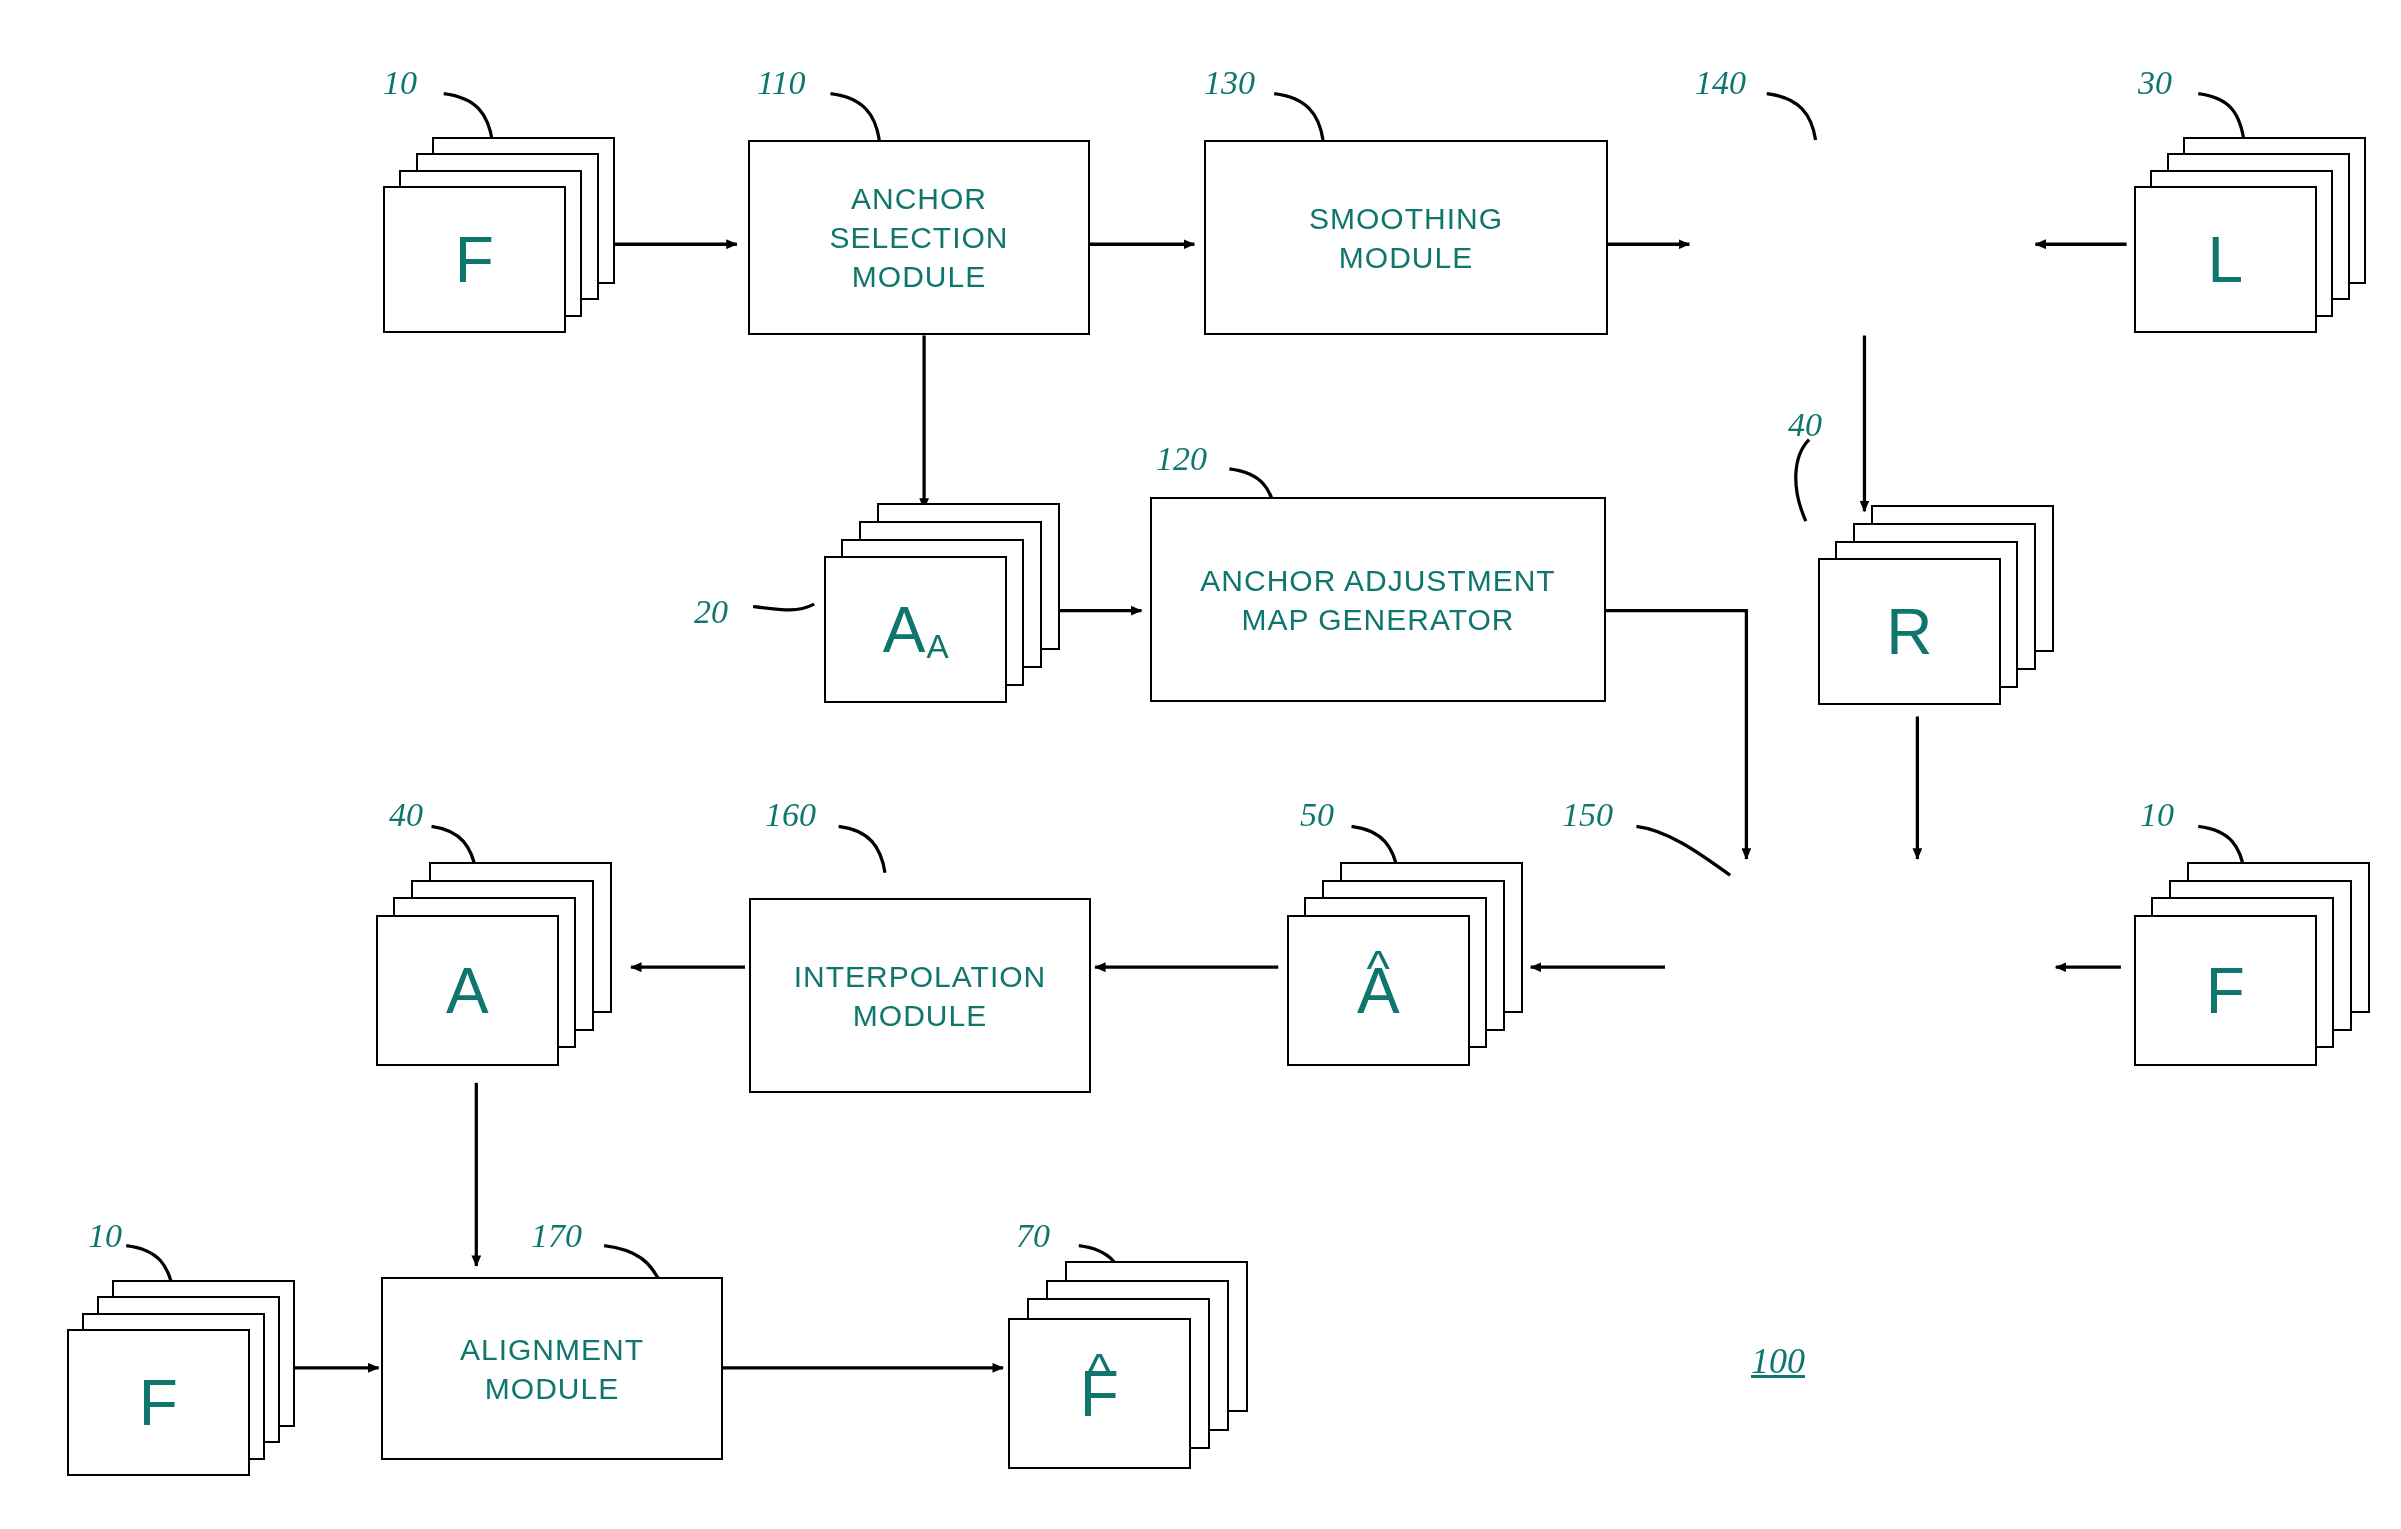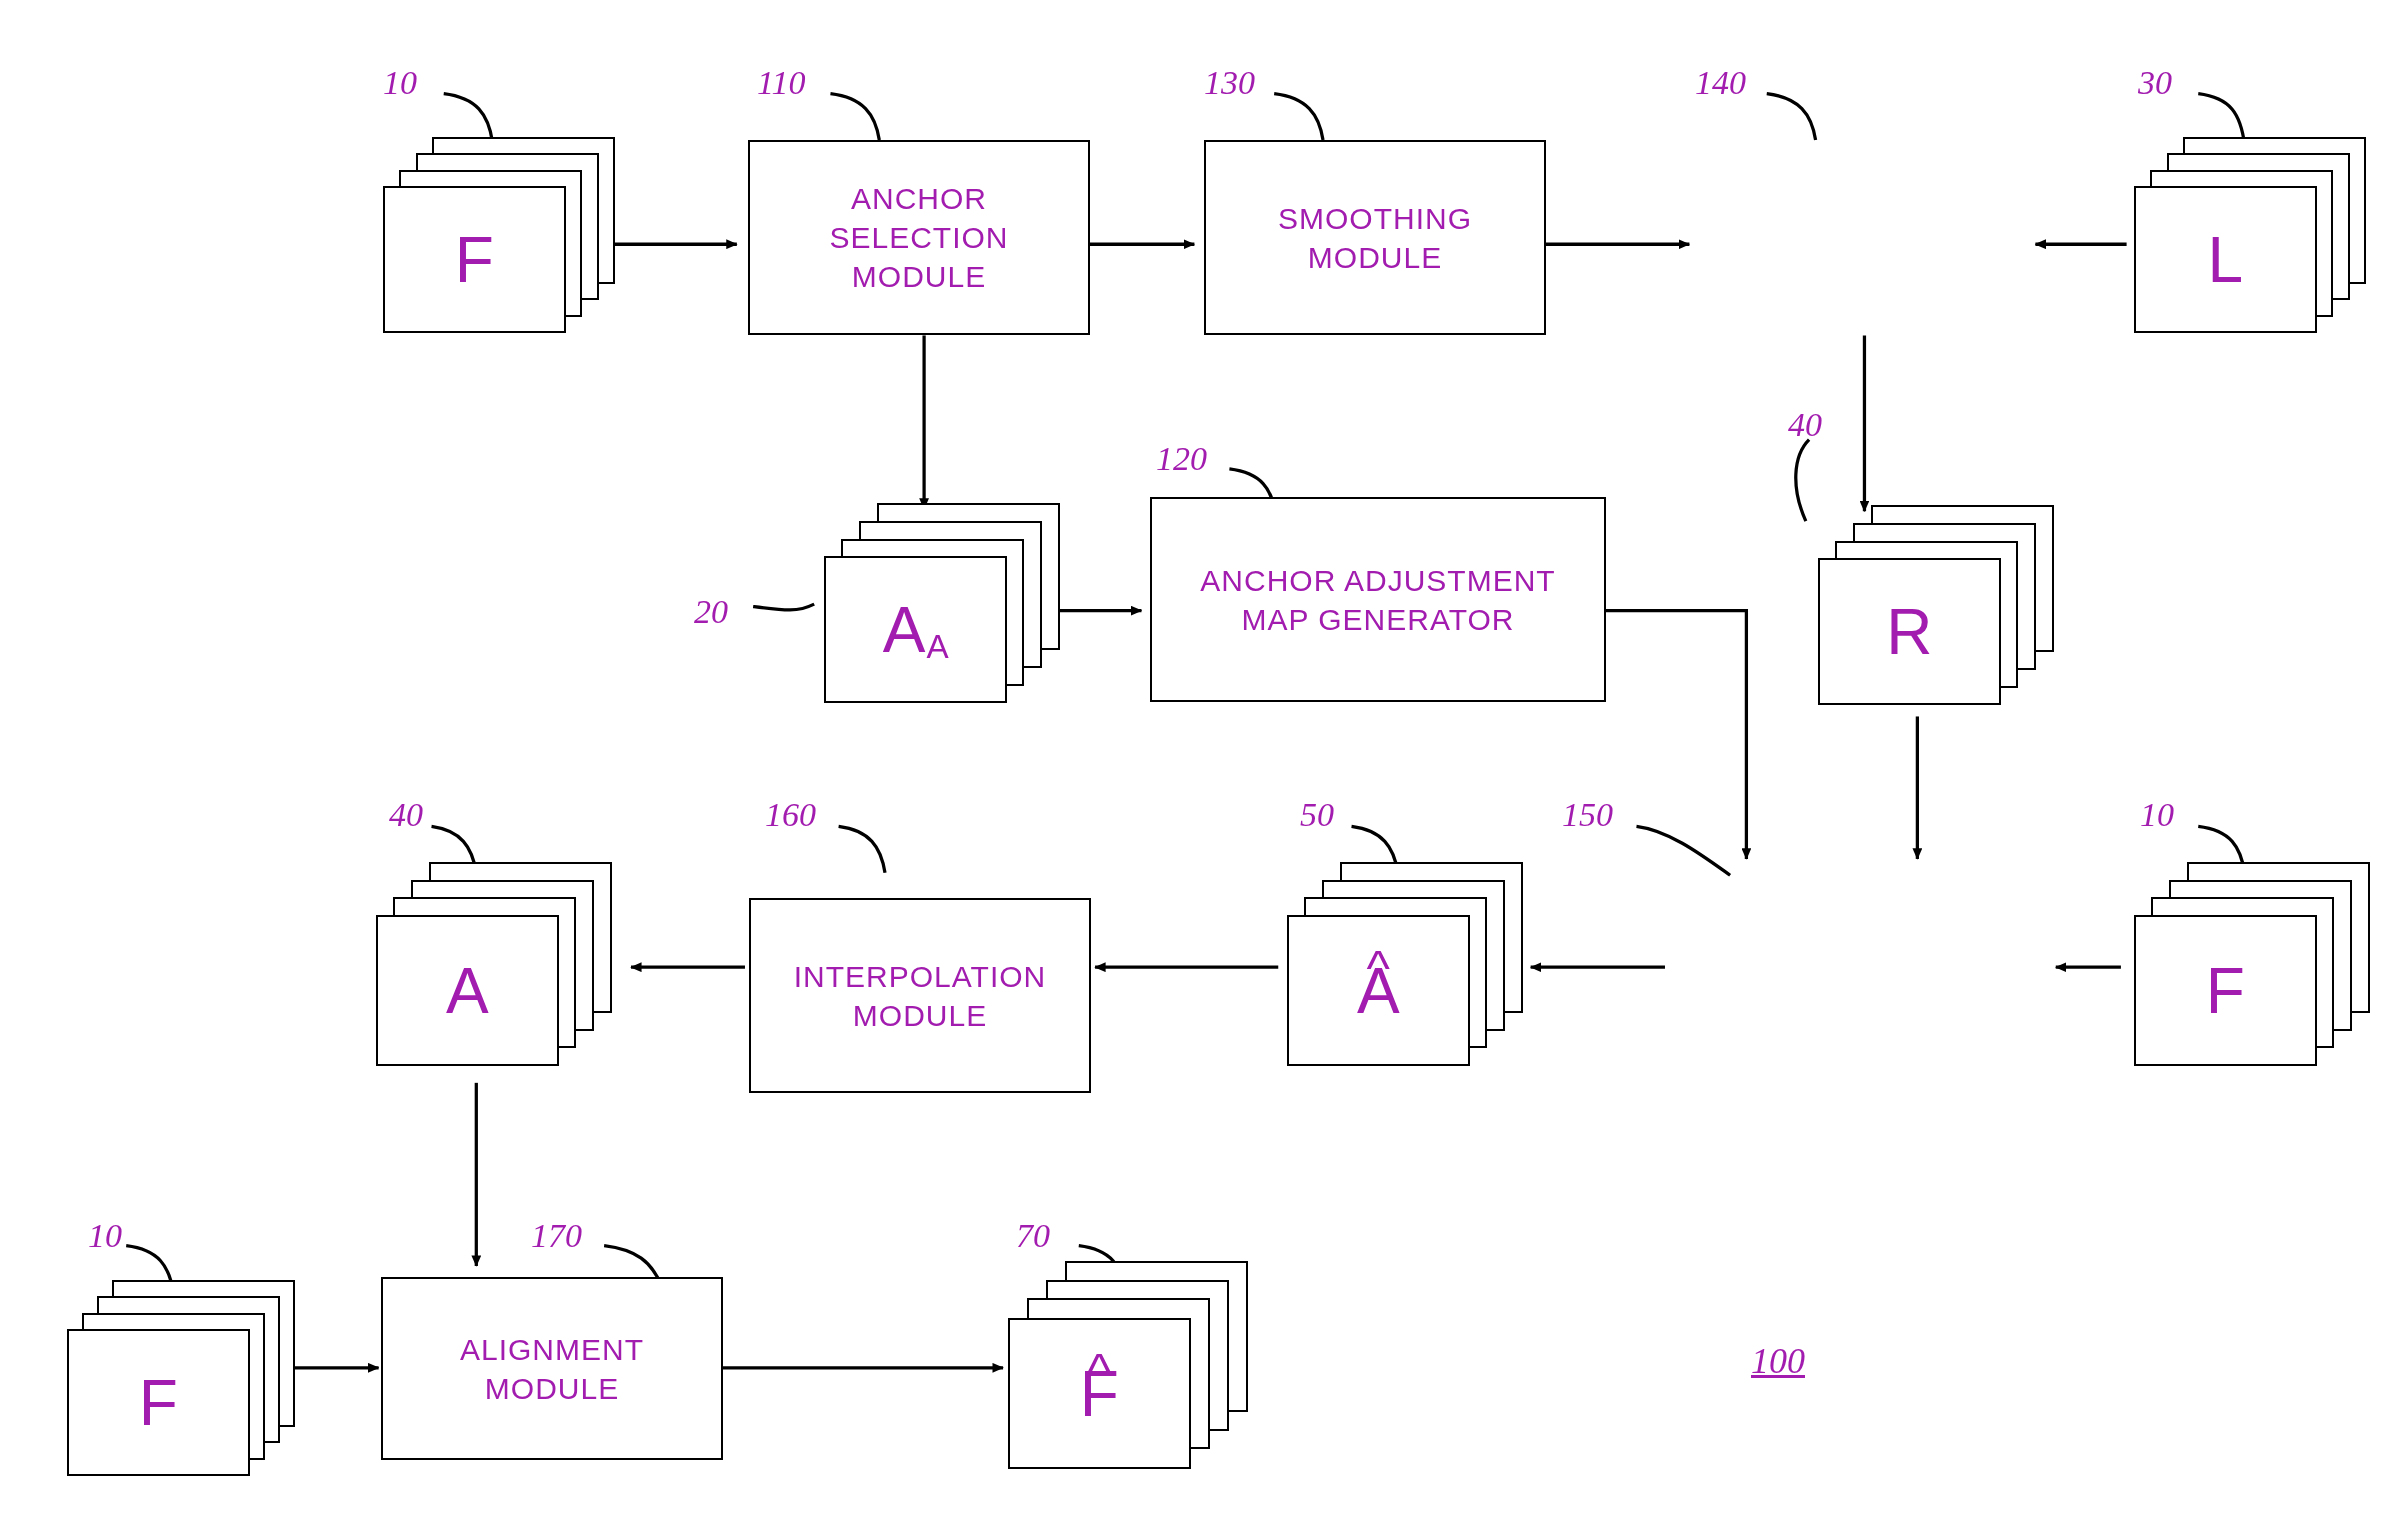--- a/index.html
+++ b/index.html
@@ -6,21 +6,21 @@
     margin: 0;
     padding: 0;
     background: #ffffff;
   }
   #page {
     position: relative;
     width: 2401px;
     height: 1529px;
     background: #ffffff;
     font-family: "Liberation Sans", sans-serif;
-    color: #a21caf;
+    color: #0f766e;
     overflow: hidden;
   }
   
   .stack {
     position: absolute;
   }
   .stack .sheet {
     position: absolute;
     border: 2.4px solid #000;
     background: #fff;
@@ -265,21 +265,21 @@
       </span>
     </div>
   </div>
 
   <div class="box" style="left:748px; top:140px; width:342px; height:195px;">
     <span class="boxtext">ANCHOR
 SELECTION
 MODULE</span>
   </div>
 
-  <div class="box" style="left:1204px; top:140px; width:342px; height:195px;">
+  <div class="box" style="left:1204px; top:140px; width:404px; height:195px;">
     <span class="boxtext">SMOOTHING
 MODULE</span>
   </div>
 
 
   <div class="box" style="left:1150px; top:497px; width:456px; height:205px;">
     <span class="boxtext">ANCHOR  ADJUSTMENT
 MAP  GENERATOR</span>
   </div>
 

